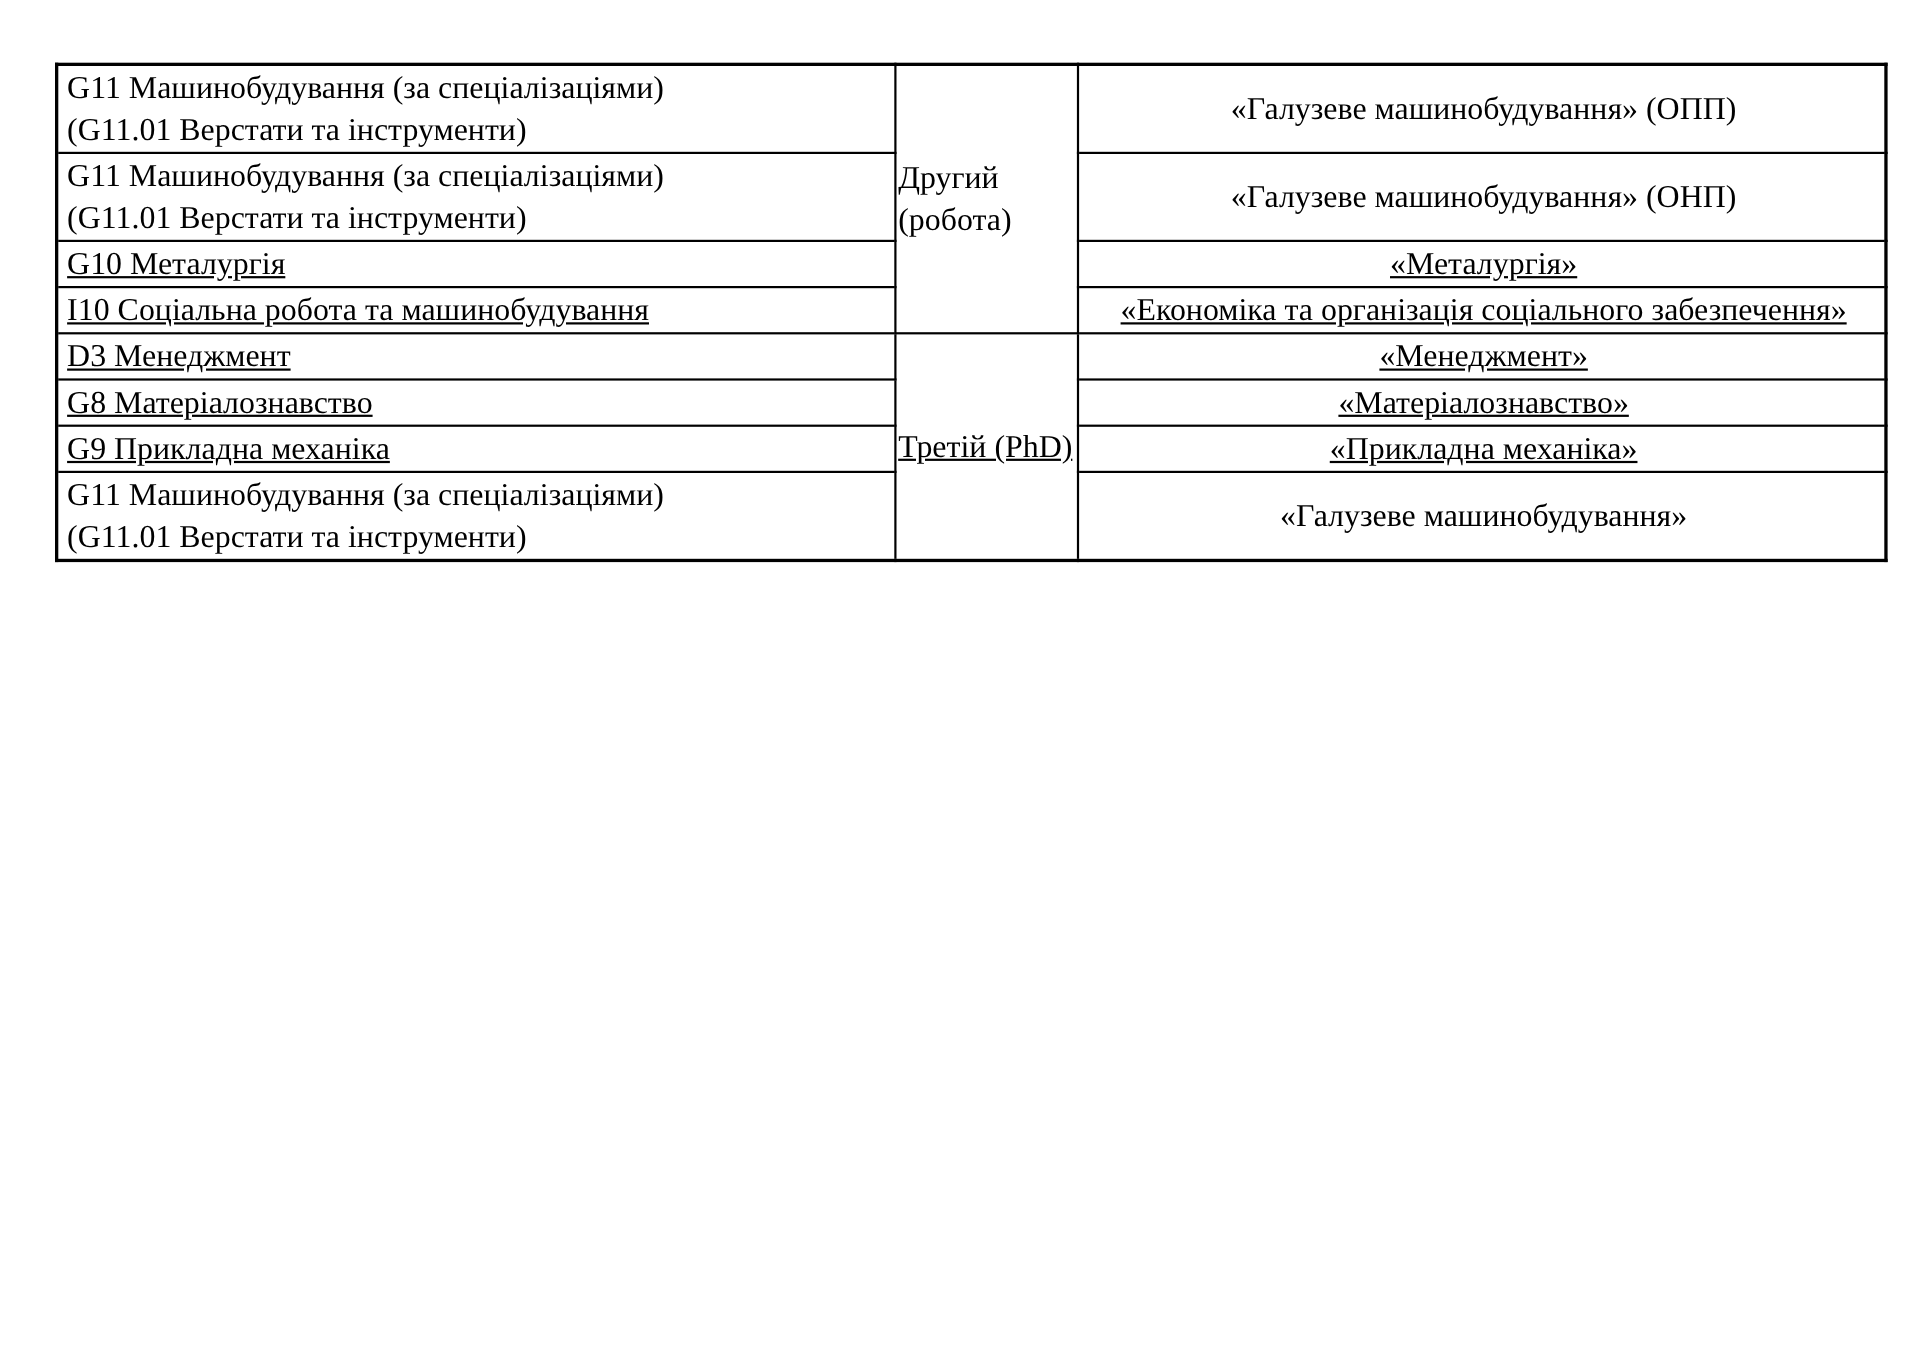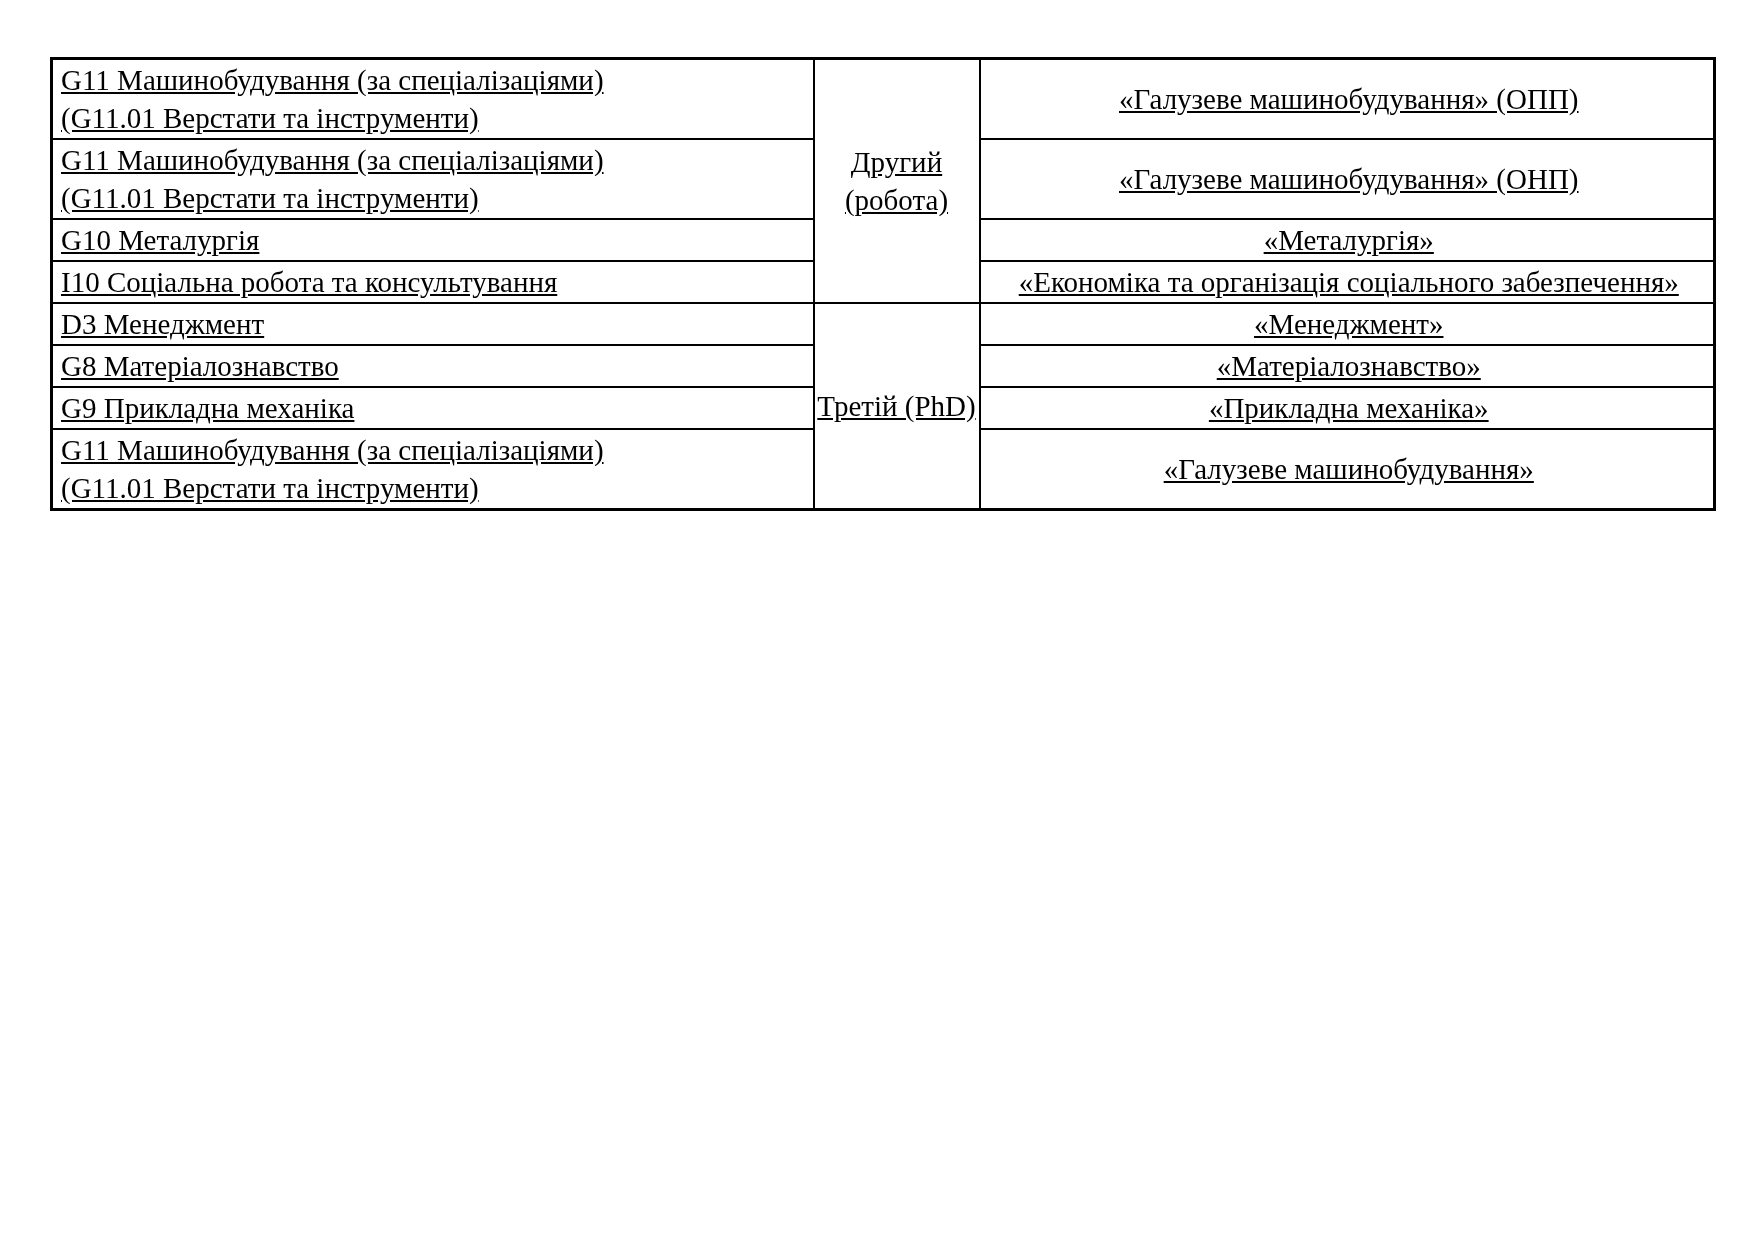--- a/index.html
+++ b/index.html
@@ -33,28 +33,28 @@
     vertical-align: middle;
     overflow: hidden;
     white-space: nowrap;
   }
   td.cell-specialty {
     padding: 1px 4px 1px 8px;
     text-align: left;
   }
   td.cell-level {
     padding: 1px 2px;
-    text-align: center;
+    text-align: left;
     vertical-align: middle;
   }
   td.cell-program {
     padding: 1px 4px 1px 8px;
     text-align: center;
   }
-  tr.row-double { height: 80px; text-decoration: underline; }
+  tr.row-double { height: 80px; }
   tr.row-single { height: 40px; text-decoration: underline; }
   .txt-line { display: block; }
 </style>
 </head>
 <body>
 
 <table class="spec-table">
   <colgroup>
     <col style="width:762px">
     <col style="width:166px">
@@ -77,21 +77,21 @@
         <span class="txt-line">G11 Машинобудування (за спеціалізаціями)</span>
         <span class="txt-line">(G11.01 Верстати та інструменти)</span>
       </td>
       <td class="cell-program">«Галузеве машинобудування» (ОНП)</td>
     </tr>
     <tr class="row-single">
       <td class="cell-specialty">G10 Металургія</td>
       <td class="cell-program">«Металургія»</td>
     </tr>
     <tr class="row-single">
-      <td class="cell-specialty">I10 Соціальна робота та консультування</td>
+      <td class="cell-specialty">I10 Соціальна робота та машинобудування</td>
       <td class="cell-program">«Економіка та організація соціального забезпечення»</td>
     </tr>
     <tr class="row-single">
       <td class="cell-specialty">D3 Менеджмент</td>
       <td class="cell-level" rowspan="4">
         <span class="txt-line">Третій (PhD)</span>
       </td>
       <td class="cell-program">«Менеджмент»</td>
     </tr>
     <tr class="row-single">

